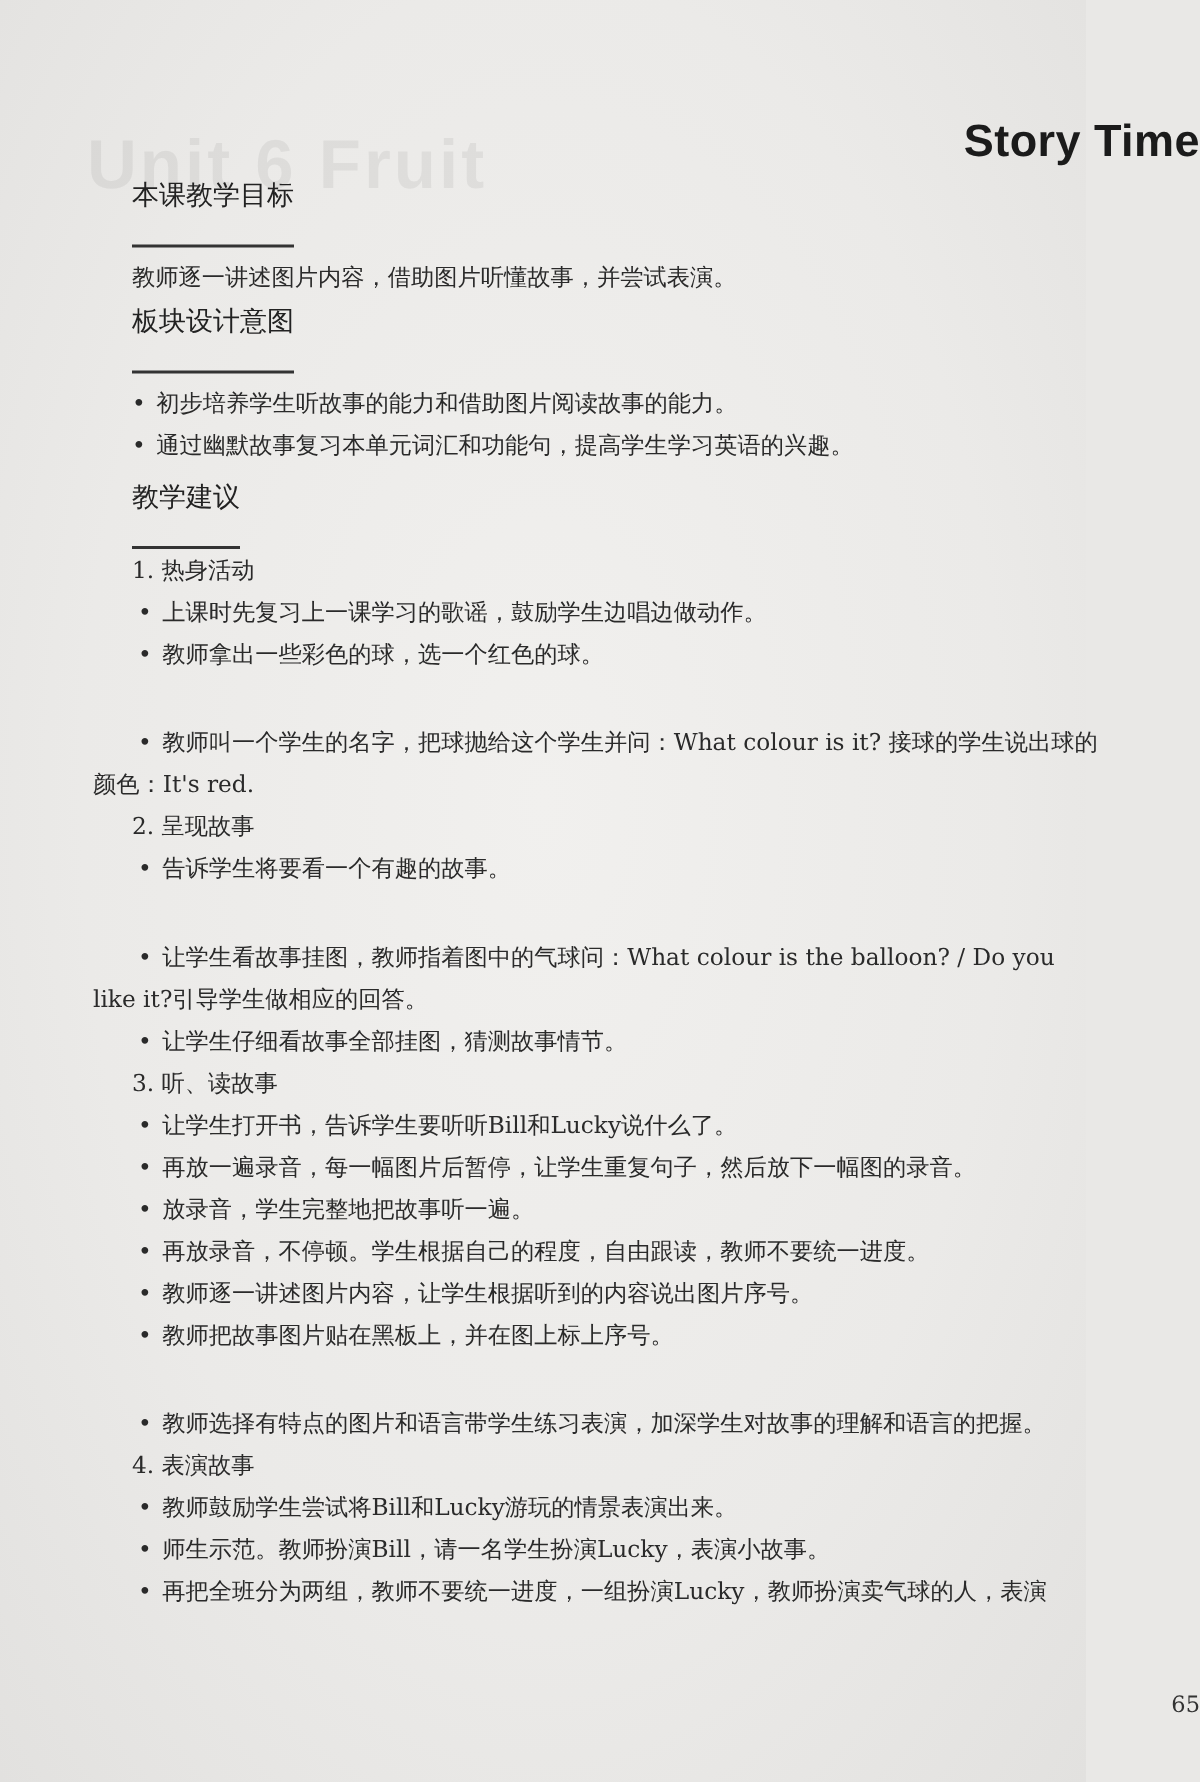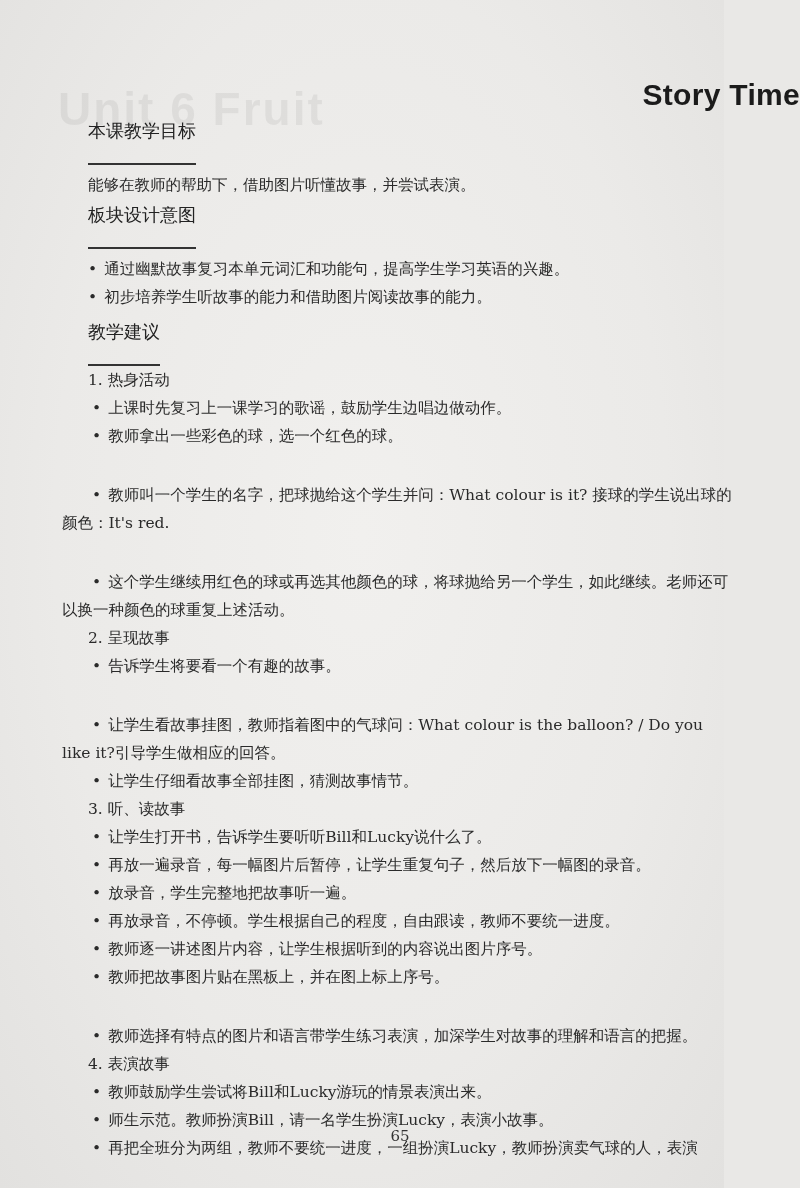--- a/index.html
+++ b/index.html
@@ -31,52 +31,51 @@
     font-size: 18px; color: #222; padding-bottom: 21px;
     border-bottom: 2px solid #333; margin-bottom: 6px; line-height: 22px;
   }
   .p { font-size: 15.5px; line-height: 28px; margin: 0; color: #2a2a2a; }
   .bullet::before { content: "\2022"; margin-right: 7px; }
   .flow-b { margin-left: -30px; text-indent: 30px; margin-top: 31px; }
   .s1 { position: absolute; top: 0; }
   .s2 { position: absolute; top: 84px; }
   .s3 { position: absolute; top: 201px; }
   .pagenum {
-    position: absolute; top: 1127px; left: 0; width: 800px; text-align: center;
+    position: absolute; top: 1127px; left: 0; width: 800px; text-align: right;
     font-size: 15px; color: #333;
   }
 </style>
 </head>
 <body>
 
 <div class="page">
   <div class="ghost">Unit 6 Fruit</div>
   <div class="title">Story Time</div>
 
   <div class="content">
 
     <div class="s1">
       <div class="sec-head">本课教学目标</div>
-      <p class="p">能够在教师的帮助下，借助图片听懂故事，并尝试表演。</p>
+      <p class="p">教师逐一讲述图片内容，借助图片听懂故事，并尝试表演。</p>
     </div>
 
     <div class="s2">
       <div class="sec-head">板块设计意图</div>
+      <p class="p bullet">初步培养学生听故事的能力和借助图片阅读故事的能力。</p>
       <p class="p bullet">通过幽默故事复习本单元词汇和功能句，提高学生学习英语的兴趣。</p>
-      <p class="p bullet">初步培养学生听故事的能力和借助图片阅读故事的能力。</p>
     </div>
 
     <div class="s3">
       <div class="sec-head" style="margin-bottom:0;">教学建议</div>
 
       <p class="p">1. 热身活动</p>
       <p class="p bullet" style="padding-left:4px">上课时先复习上一课学习的歌谣，鼓励学生边唱边做动作。</p>
       <p class="p bullet" style="padding-left:4px">教师拿出一些彩色的球，选一个红色的球。</p>
       <p class="p bullet flow-b" style="padding-left:4px">教师叫一个学生的名字，把球抛给这个学生并问：What colour is it? 接球的学生说出球的颜色：It's red.</p>
-      <p class="p bullet flow-b" style="padding-left:4px">这个学生继续用红色的球或再选其他颜色的球，将球抛给另一个学生，如此继续。老师还可以换一种颜色的球重复上述活动。</p>
 
       <p class="p">2. 呈现故事</p>
       <p class="p bullet" style="padding-left:4px">告诉学生将要看一个有趣的故事。</p>
       <p class="p bullet flow-b" style="padding-left:4px">让学生看故事挂图，教师指着图中的气球问：What colour is the balloon? / Do you like it?引导学生做相应的回答。</p>
       <p class="p bullet" style="padding-left:4px">让学生仔细看故事全部挂图，猜测故事情节。</p>
 
       <p class="p">3. 听、读故事</p>
       <p class="p bullet" style="padding-left:4px">让学生打开书，告诉学生要听听Bill和Lucky说什么了。</p>
       <p class="p bullet" style="padding-left:4px">再放一遍录音，每一幅图片后暂停，让学生重复句子，然后放下一幅图的录音。</p>
       <p class="p bullet" style="padding-left:4px">放录音，学生完整地把故事听一遍。</p>

